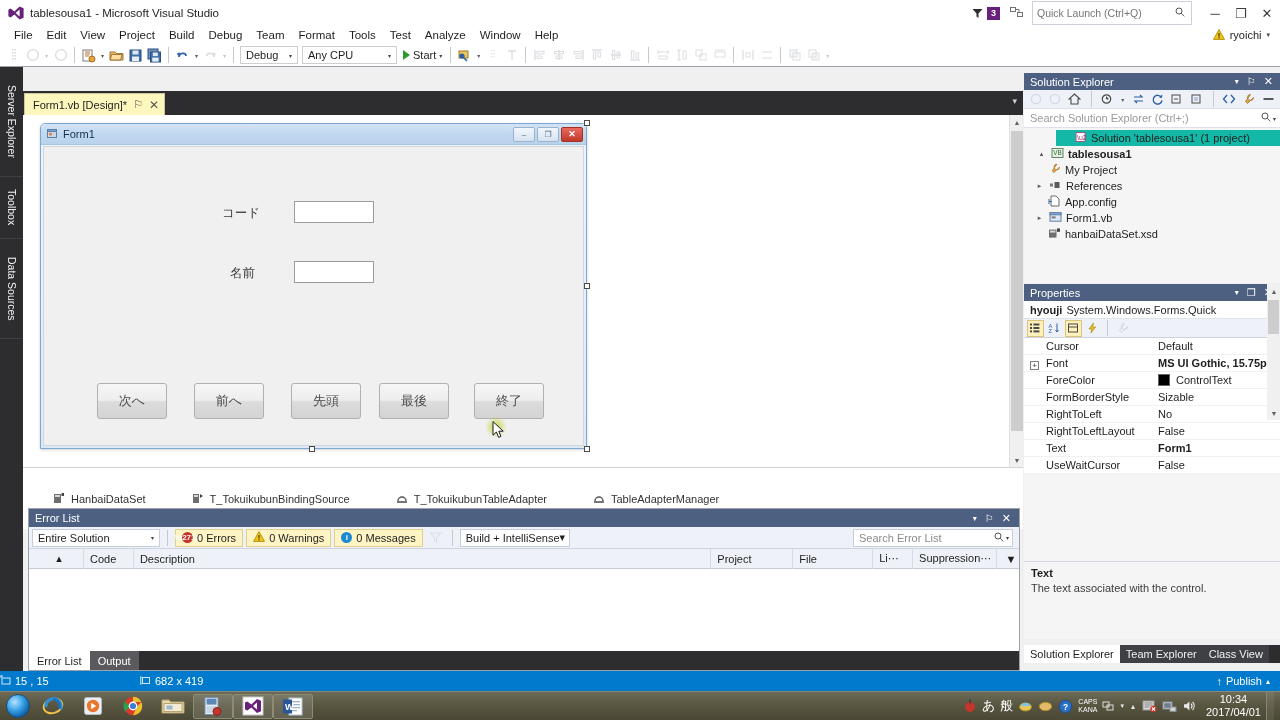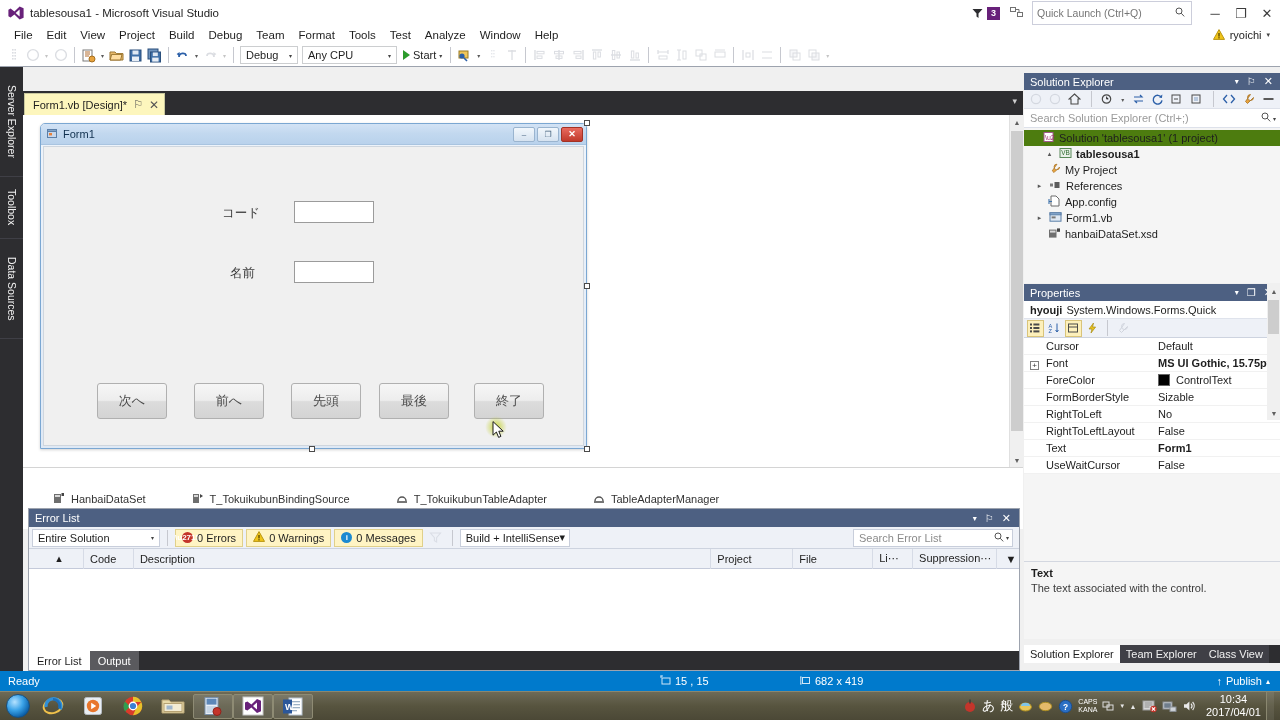--- a/index.html
+++ b/index.html
@@ -202,21 +202,21 @@
     padding:0 4px 0 6px; font-size:11px;
   }
   .pane-header .ctl { margin-left:auto; display:flex; align-items:center; gap:8px; padding-right:3px; }
   .se-toolbar { height:19px; background:#eef1f7; display:flex; align-items:center; padding:0 4px; gap:4px; border-bottom:1px solid #dde1ea; }
   .se-search {
     height:19px; background:#ffffff; display:flex; align-items:center; padding:0 4px 0 6px;
     font-size:11px; color:#9a9a9a; border-bottom:1px solid #dde1ea;
   }
   .se-tree { background:#f5f5f5; padding-top:2px; font-size:11px; }
   .se-row { height:16px; display:flex; align-items:center; gap:4px; padding-right:4px; }
-  .se-row.sel { background:#4d7c0f; }
+  .se-row.sel { background:#14b8a6;margin-left:32px; }
   .se-exp { width:11px; text-align:center; font-size:7px; color:#585858; }
   .se-lbl { color:#1e1e1e; }
   .se-lbl.bold { font-weight:bold; }
 
   
   .props { position:absolute; left:1024px; top:284px; width:256px; height:355px; background:#f5f5f5; }
   .pr-objline {
     height:18px; background:#ffffff; display:flex; align-items:center; padding:0 3px 0 6px; font-size:11px;
     border-bottom:1px solid #dfe3ec;
   }
@@ -849,21 +849,21 @@
       <div class="se-row sel" style="padding-left:4px">
         <span class="se-exp"></span>
         <span>
           <svg width="12" height="12" viewBox="0 0 12 12">
               <rect x="1" y="1.5" width="9" height="9" fill="#fff" stroke="#a05a8a"></rect>
               <text x="2" y="8.6" font-size="7" fill="#a0306f" font-family="Liberation Sans">\u2716</text>
             </svg>
         </span>
         <span class="se-lbl">Solution 'tablesousa1' (1 project)</span>
       </div>
-      <div class="se-row" style="padding-left:20px">
+      <div class="se-row" style="padding-left:12px">
         <span class="se-exp">▴</span>
         <span>
           <svg width="13" height="12" viewBox="0 0 13 12">
               <rect x="1" y="1.5" width="11" height="9" fill="#e8f0e8" stroke="#5a8a5a"></rect>
               <text x="2.2" y="8.4" font-size="6.4" fill="#2e6b2e" font-family="Liberation Sans">VB</text>
             </svg>
         </span>
         <span class="se-lbl bold">tablesousa1</span>
       </div>
       <div class="se-row" style="padding-left:24px">
@@ -1024,21 +1024,20 @@
     </div>
   </div>
 
   <div class="se-tabs">
     <div class="se-tab active">Solution Explorer</div>
     <div class="se-tab mid">Team Explorer</div>
     <div class="se-tab mid">Class View</div>
   </div>
 
   <div class="statusbar">
-    <span class="sb-ready">Ready</span>
     <span class="sb-item sb-pos">
       <span>
         <svg width="11" height="11" viewBox="0 0 11 11">
             <rect x="2" y="3" width="8" height="6" fill="none" stroke="#cfe6f7"></rect>
             <path d="M0.5 1 H3 M1 0.5 V3" stroke="#cfe6f7"></path>
           </svg>
       </span>
       <span>15 , 15</span>
     </span>
     <span class="sb-item sb-size">

